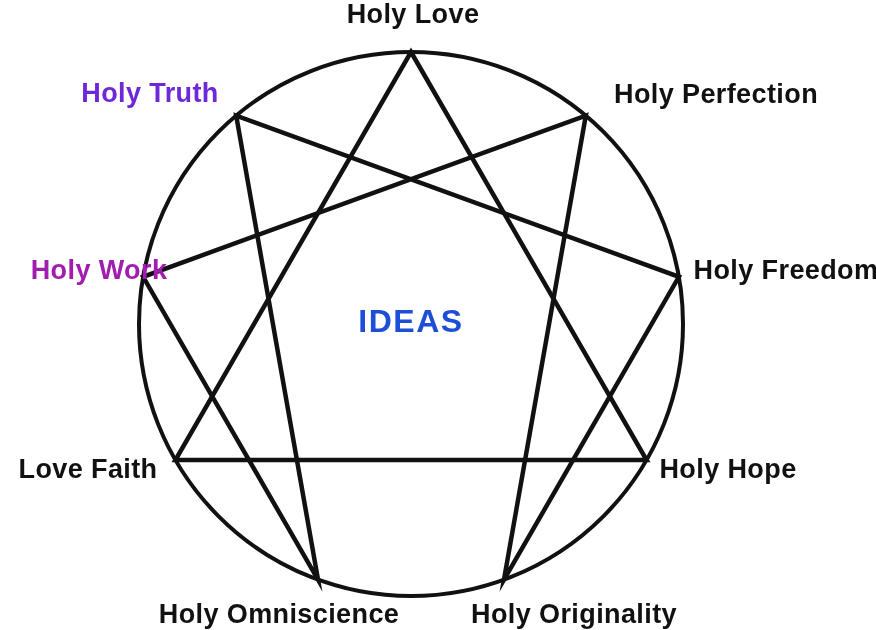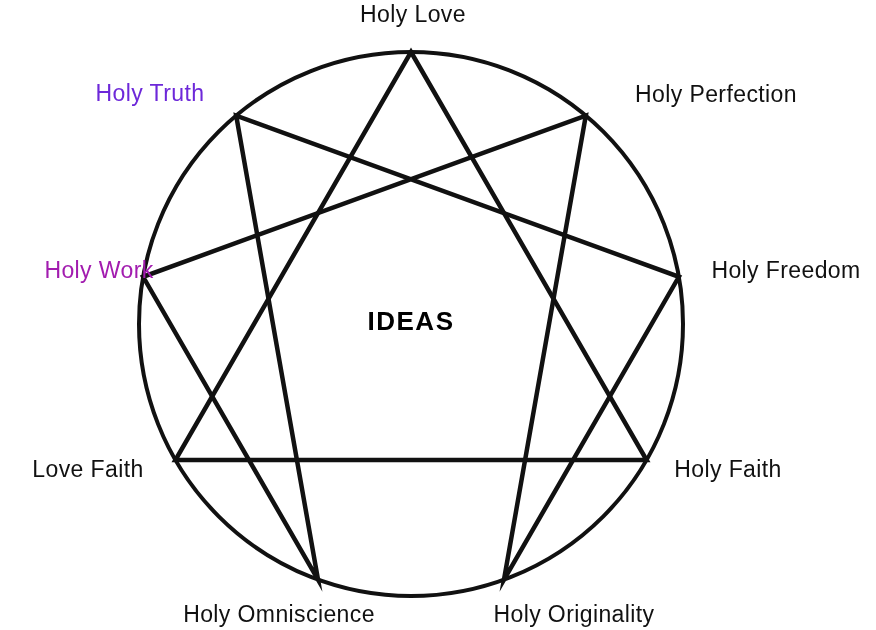--- a/index.html
+++ b/index.html
@@ -18,52 +18,52 @@
     overflow: hidden;
   }
   .stage svg {
     position: absolute;
     left: 0;
     top: 0;
   }
   .node-label {
     position: absolute;
     transform: translate(-50%, -50%);
-    font-size: 23px;
-    font-weight: 400;
+    font-size: 27px;
+    font-weight: 700;
     letter-spacing: 0.4px;
     color: #111111;
     white-space: nowrap;
   }
   .center-label {
     position: absolute;
     left: 411px;
     top: 321px;
     transform: translate(-50%, -50%);
-    font-size: 26px;
+    font-size: 32px;
     font-weight: 800;
     letter-spacing: 1.5px;
-    color: #000000;
+    color: #1d4ed8;
     white-space: nowrap;
   }
 </style>
 </head>
 <body>
 
 <div class="stage">
   <svg width="876" height="630" viewBox="0 0 876 630">
       <circle cx="411" cy="324" r="272" fill="none" stroke="#111111" stroke-width="4"></circle>
       <polygon points="411.0,52.0 646.6,460.0 175.4,460.0" fill="none" stroke="#111111" stroke-width="4.5" stroke-miterlimit="12"></polygon>
       <polygon points="585.8,115.6 504.0,579.6 678.9,276.8 236.2,115.6 318.0,579.6 143.1,276.8" fill="none" stroke="#111111" stroke-width="4.5" stroke-miterlimit="12"></polygon>
     </svg>
   <div>
       <div class="node-label" style="left: 413px; top: 14px; color: rgb(17, 17, 17);">Holy Love</div>
       <div class="node-label" style="left: 716px; top: 94px; color: rgb(17, 17, 17);">Holy Perfection</div>
       <div class="node-label" style="left: 786px; top: 270px; color: rgb(17, 17, 17);">Holy Freedom</div>
-      <div class="node-label" style="left: 728px; top: 469px; color: rgb(17, 17, 17);">Holy Faith</div>
+      <div class="node-label" style="left: 728px; top: 469px; color: rgb(17, 17, 17);">Holy Hope</div>
       <div class="node-label" style="left: 574px; top: 614px; color: rgb(17, 17, 17);">Holy Originality</div>
       <div class="node-label" style="left: 271px; top: 614px; color: rgb(17, 17, 17); margin-left: 8px;">Holy Omniscience</div>
       <div class="node-label" style="left: 88px; top: 469px; color: rgb(17, 17, 17);">Love Faith</div>
       <div class="node-label" style="left: 67px; top: 270px; color: #a21caf; margin-left: 32px;">Holy Work</div>
       <div class="node-label" style="left: 150px; top: 93px; color: #6d28d9;">Holy Truth</div>
     </div>
   <div class="center-label">IDEAS</div>
 </div>
 
 </body></html>

